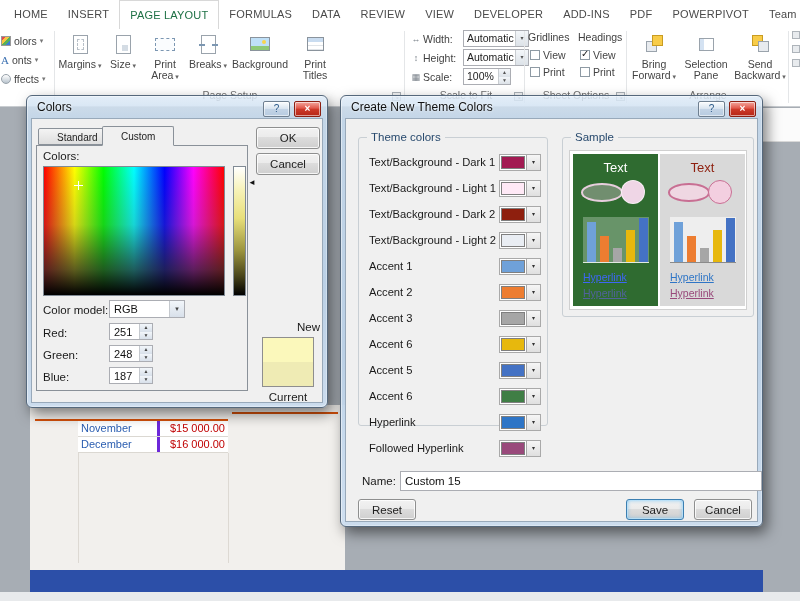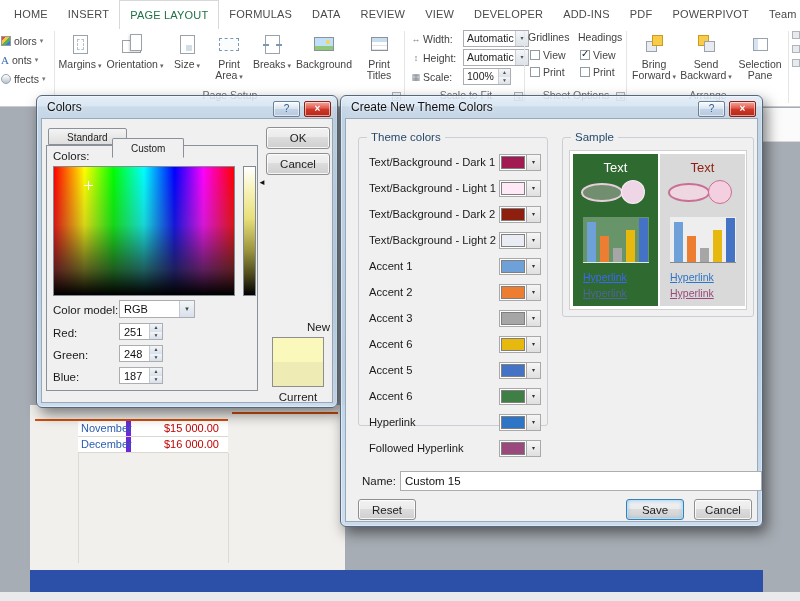--- a/index.html
+++ b/index.html
@@ -65,22 +65,22 @@
   .grouplabels{position:absolute;left:0;top:89px;width:800px;height:16px;}
   .glab{position:absolute;font-size:10.5px;color:#6F6F6F;text-align:center;}
   .launch{position:absolute;top:3px;width:9px;height:9px;border:1px solid #ABB2B8;color:#777;font-size:6px;line-height:8px;text-align:center;background:#F4F5F6;}
 
   
   .ws-whitepatch{position:absolute;left:762px;top:108px;width:38px;height:34px;background:#FBFBFB;border-bottom:1px solid #D8D8D8;}
   .ws-page{position:absolute;left:30px;top:405px;width:315px;height:165px;background:#F2F0ED;}
   .oline{position:absolute;height:2px;background:#D4500A;}
   .ws-table{position:absolute;left:78px;top:421px;width:150px;background:#fff;}
   .ws-row{display:flex;height:16px;border-bottom:1px solid #DBD8D2;font-size:11px;line-height:15px;}
-  .ws-month{width:53px;padding-left:3px;color:#2A5DB0;border-right:5px solid #6d28d9;}
-  .ws-val{flex:1;text-align:right;padding-right:9px;color:#C00000;}
+  .ws-month{width:82px;padding-left:3px;color:#2A5DB0;border-right:3px solid #6d28d9;}
+  .ws-val{flex:1;text-align:right;padding-right:3px;color:#C00000;}
   .vguide{position:absolute;width:1px;background:#DDD9D3;}
   .bluebar{position:absolute;left:30px;top:570px;width:733px;height:22px;background:#2C4FA8;}
   .bstrip{position:absolute;left:0;top:592px;width:800px;height:9px;background:#E8EAEC;}
 
   
   .dlg{position:absolute;border:1px solid #55687C;border-radius:6px;
        background:linear-gradient(to bottom,rgba(221,234,247,.82),rgba(198,218,237,.9) 24px,rgba(188,210,232,.95) 60%,rgba(205,222,240,.95));
        box-shadow:inset 1px 1px 0 rgba(255,255,255,.45),inset -1px -1px 0 rgba(255,255,255,.3),4px 6px 14px rgba(0,0,0,.5);}
   .titlebar{position:absolute;left:0;right:0;top:0;height:22px;}
   .dtitle{position:absolute;left:10px;top:4px;font-size:12px;color:#101010;text-shadow:0 0 3px rgba(255,255,255,.95);white-space:nowrap;}
@@ -97,21 +97,21 @@
 
   .field{position:absolute;background:#fff;border:1px solid #ABADB3;}
   .field .fval{position:absolute;left:4px;top:2px;font-size:11px;color:#111;}
   .field .ddb{position:absolute;right:0;top:0;bottom:0;width:15px;border-left:1px solid #C5C9CE;background:linear-gradient(#F2F6FA,#D8E0EA);color:#444;font-size:7px;line-height:15px;text-align:center;}
   .field .spin{position:absolute;right:0;top:0;bottom:0;width:13px;border-left:1px solid #C5C9CE;display:flex;flex-direction:column;}
   .field .spin b{flex:1;font-size:5px;line-height:7px;text-align:center;color:#444;background:linear-gradient(#F2F6FA,#D8E0EA);font-weight:normal;}
 
   
   .th{position:absolute;font-size:10px;padding:0 18px;border:1px solid #8A9199;border-radius:2px 2px 0 0;color:#222;}
   .th.inactive{top:9px;height:17px;line-height:17px;background:linear-gradient(#F4F4F4,#DEDEDE);}
-  .th.active{top:7px;height:20px;line-height:19px;background:#F0F0F0;border-bottom:1px solid #F0F0F0;z-index:2;margin-top:12px;}
+  .th.active{top:7px;height:20px;line-height:19px;background:#F0F0F0;border-bottom:1px solid #F0F0F0;z-index:2;}
   .tabpage{position:absolute;left:4px;top:26px;width:212px;height:246px;border:1px solid #8A9199;background:#F0F0F0;}
   .lbl{position:absolute;font-size:11.5px;color:#1A1A1A;white-space:nowrap;}
   .hue{position:absolute;left:6px;top:20px;width:182px;height:130px;border:1px solid #808A94;
        background:linear-gradient(to bottom,rgba(0,0,0,0) 0%,rgba(90,90,90,.25) 45%,rgba(40,40,40,.75) 80%,#000 100%),
                   linear-gradient(to right,#FF0000,#FFFF00 17%,#00FF00 33%,#00FFFF 50%,#0000FF 67%,#FF00FF 83%,#FF0000);}
   .crosshair{position:absolute;left:30px;top:14px;width:9px;height:9px;}
   .crosshair::before{content:"";position:absolute;left:4px;top:0;width:1px;height:9px;background:#fff;}
   .crosshair::after{content:"";position:absolute;left:0;top:4px;width:9px;height:1px;background:#fff;}
   .lum{position:absolute;left:196px;top:20px;width:13px;height:130px;border:1px solid #808A94;
        background:linear-gradient(to bottom,#FFFFFF 0%,#F7F2B8 18%,#E8DF7A 40%,#9C953F 65%,#4A461B 85%,#000 100%);}
@@ -186,27 +186,20 @@
 
       <div class="bigrow">
         <div class="bb" style="width:44px">
           <span class="ic">
               <i class="pg">
                 <i class="pgin"></i>
               </i>
             </span>
           <span class="bl arr">Margins</span>
         </div>
-        <div class="bb" style="width:62px">
-          <span class="ic">
-            <i class="oland" style="left:18px;top:9px"></i>
-              <i class="oport" style="left:26px;top:3px"></i>
-          </span>
-          <span class="bl arr">Orientation</span>
-        </div>
         <div class="bb" style="width:38px">
           <span class="ic">
               <i class="pg">
                 <i class="cornersq"></i>
               </i>
             </span>
           <span class="bl arr">Size</span>
         </div>
         <div class="bb" style="width:42px">
           <span class="ic">
@@ -292,30 +285,30 @@
       <div class="arrgrp">
         <div class="bb" style="width:48px">
           <span class="ic">
             <i class="sqr" style="left:16px;top:10px;background:#E8EBEF"></i>
             <i class="sqr" style="left:22px;top:4px;background:#F8CC48;border-color:#C99C22"></i>
           </span>
           <span class="bl arr">Bring Forward</span>
         </div>
         <div class="bb" style="width:52px">
           <span class="ic">
+              <i class="selp"></i>
+            </span>
+          <span class="b l bl">Selection Pane</span>
+        </div>
+        <div class="bb" style="width:52px">
+          <span class="ic">
             <i class="sqr" style="left:18px;top:4px;background:#F8CC48;border-color:#C99C22"></i>
             <i class="sqr" style="left:24px;top:10px;background:#E8EBEF"></i>
           </span>
           <span class="bl arr">Send Backward</span>
-        </div>
-        <div class="bb" style="width:52px">
-          <span class="ic">
-              <i class="selp"></i>
-            </span>
-          <span class="b l bl">Selection Pane</span>
         </div>
       </div>
 
       <div class="cutcol">
           <i></i>
           <i></i>
           <i></i>
         </div>
     </div>
 
@@ -348,21 +341,21 @@
     <div class="ws-row">
       <span class="ws-month">December</span>
       <span class="ws-val">$16 000.00</span>
     </div>
   </div>
   <div class="vguide" style="left:78px;top:453px;height:110px"></div>
   <div class="vguide" style="left:228px;top:453px;height:110px"></div>
   <div class="bluebar"></div>
   <div class="bstrip"></div>
 
-  <div class="dlg" style="left:36px;top:95px;width:302px;height:313px">
+  <div class="dlg" style="left:26px;top:95px;width:302px;height:313px">
     <div class="titlebar">
       <span class="dtitle">Colors</span>
       <span class="winbtn helpb">?</span>
       <span class="winbtn closeb">×</span>
     </div>
     <div class="client">
       <span class="th inactive" style="left:6px">Standard</span>
       <span class="th active" style="left:70px">Custom</span>
 
       <div class="tabpage">

